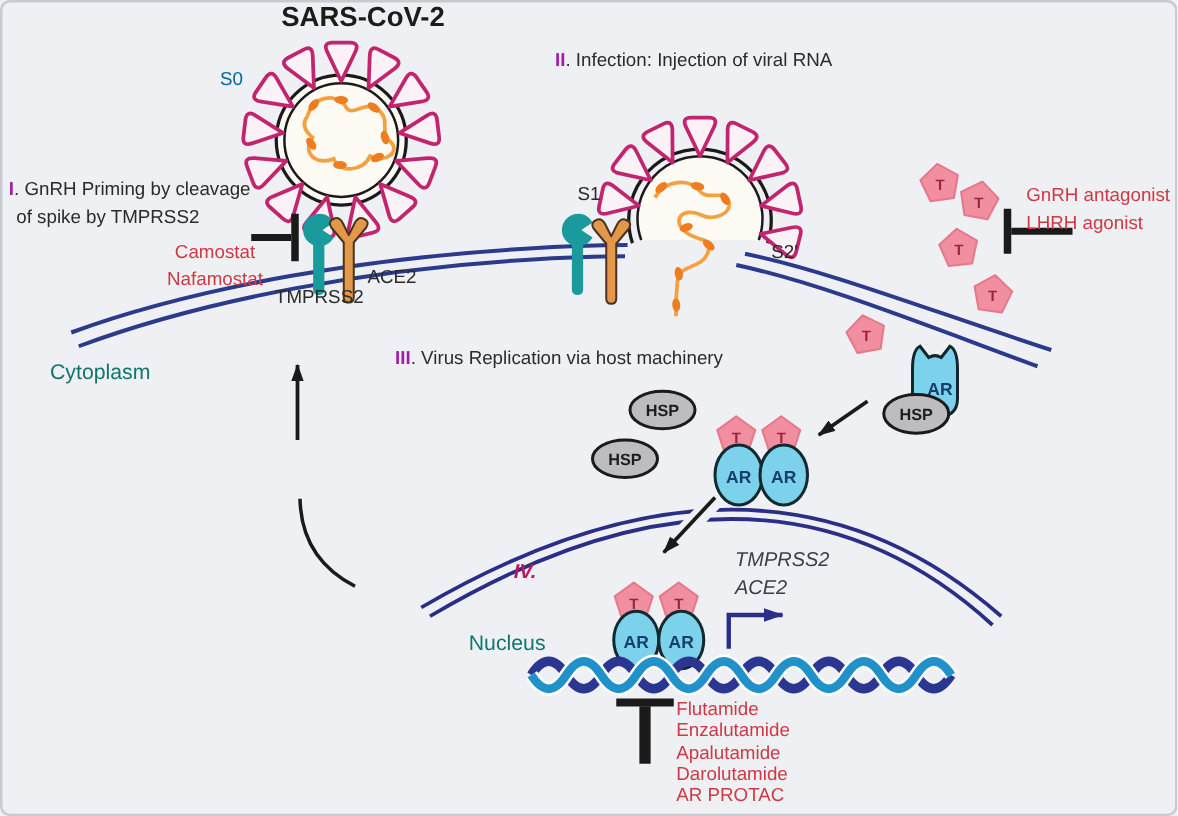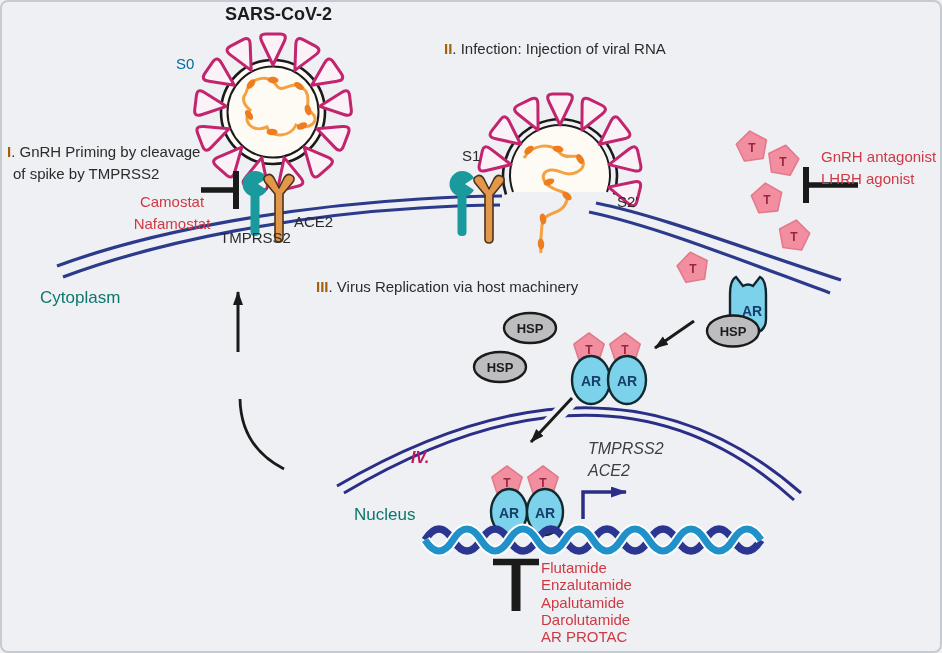--- a/index.html
+++ b/index.html
@@ -3,25 +3,25 @@
 <meta charset="utf-8">
 <style>
   html,body{margin:0;padding:0;background:#ffffff;}
   #stage{position:relative;width:942px;height:653px;background:#eef0f3;overflow:hidden;
          font-family:"Liberation Sans",sans-serif;color:#2b2b2b;}
   #frame{position:absolute;inset:0;border:2px solid #c6cbd2;border-radius:8px;pointer-events:none;}
   svg{position:absolute;left:0;top:0;}
   .txt{position:absolute;font-size:15px;line-height:22px;white-space:nowrap;}
   .red{color:#cf3944;}
   .ital{font-size:17px;color:#0f766e;}
-  .title{font-weight:bold;font-size:18px;color:#1c1c1c;}
+  .title{font-weight:bold;font-size:22px;color:#1c1c1c;}
   .genes{font-style:italic;font-size:16px;color:#3d3d46;line-height:22px;}
   .druglist{font-size:15px;line-height:17.3px;}
   .center{text-align:center;}
-  b{color:#a16207;}
+  b{color:#a21caf;}
   text{font-family:"Liberation Sans",sans-serif;}
   .t-label{font-size:12px;font-weight:bold;fill:#99253c;text-anchor:middle;}
   .ar-label{font-size:14px;font-weight:bold;fill:#16406b;text-anchor:middle;}
   .hsp-label{font-size:13px;font-weight:bold;fill:#1c1c1c;text-anchor:middle;}
 </style>
 </head>
 <body>
 
 <div id="stage">
 
@@ -253,21 +253,21 @@
 <div class="txt red" style="left:821px;top:146px;">
   <div>GnRH antagonist</div>
   <div>LHRH agonist</div>
 </div>
 
 <div class="txt ital" style="left:40px;top:287px;">Cytoplasm</div>
 
 
 <div class="txt" style="left:411px;top:447px;font-weight:bold;font-size:16px;color:#be185d;font-style:italic;">IV.</div>
 
-<div class="txt ital" style="left:354px;top:504px;">Nucleus</div>
+<div class="txt ital" style="left:375px;top:504px;">Nucleus</div>
 
 <div class="genes" style="position:absolute;left:588px;top:438px;">
   <div>TMPRSS2</div>
   <div>ACE2</div>
 </div>
 
 <div class="druglist red" style="position:absolute;left:541px;top:559px;">
   <div>Flutamide</div>
   <div>Enzalutamide</div>
   <div>Apalutamide</div>

